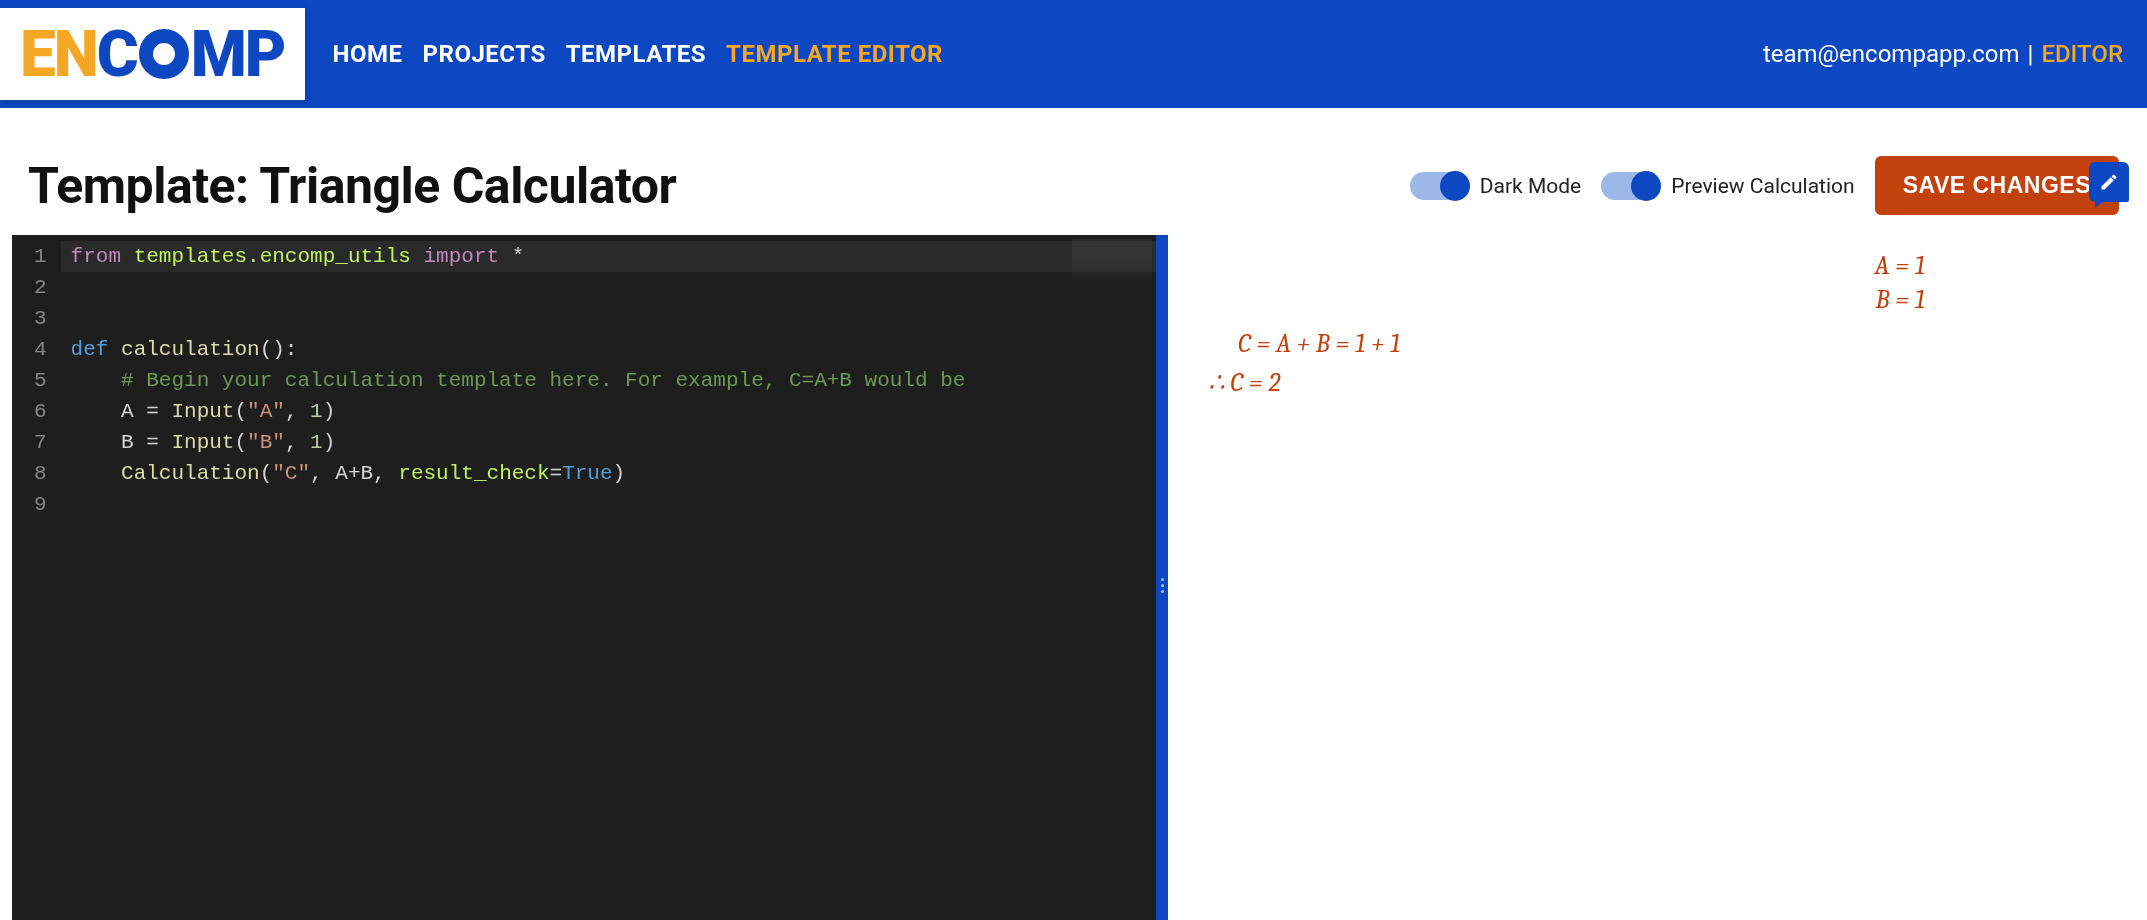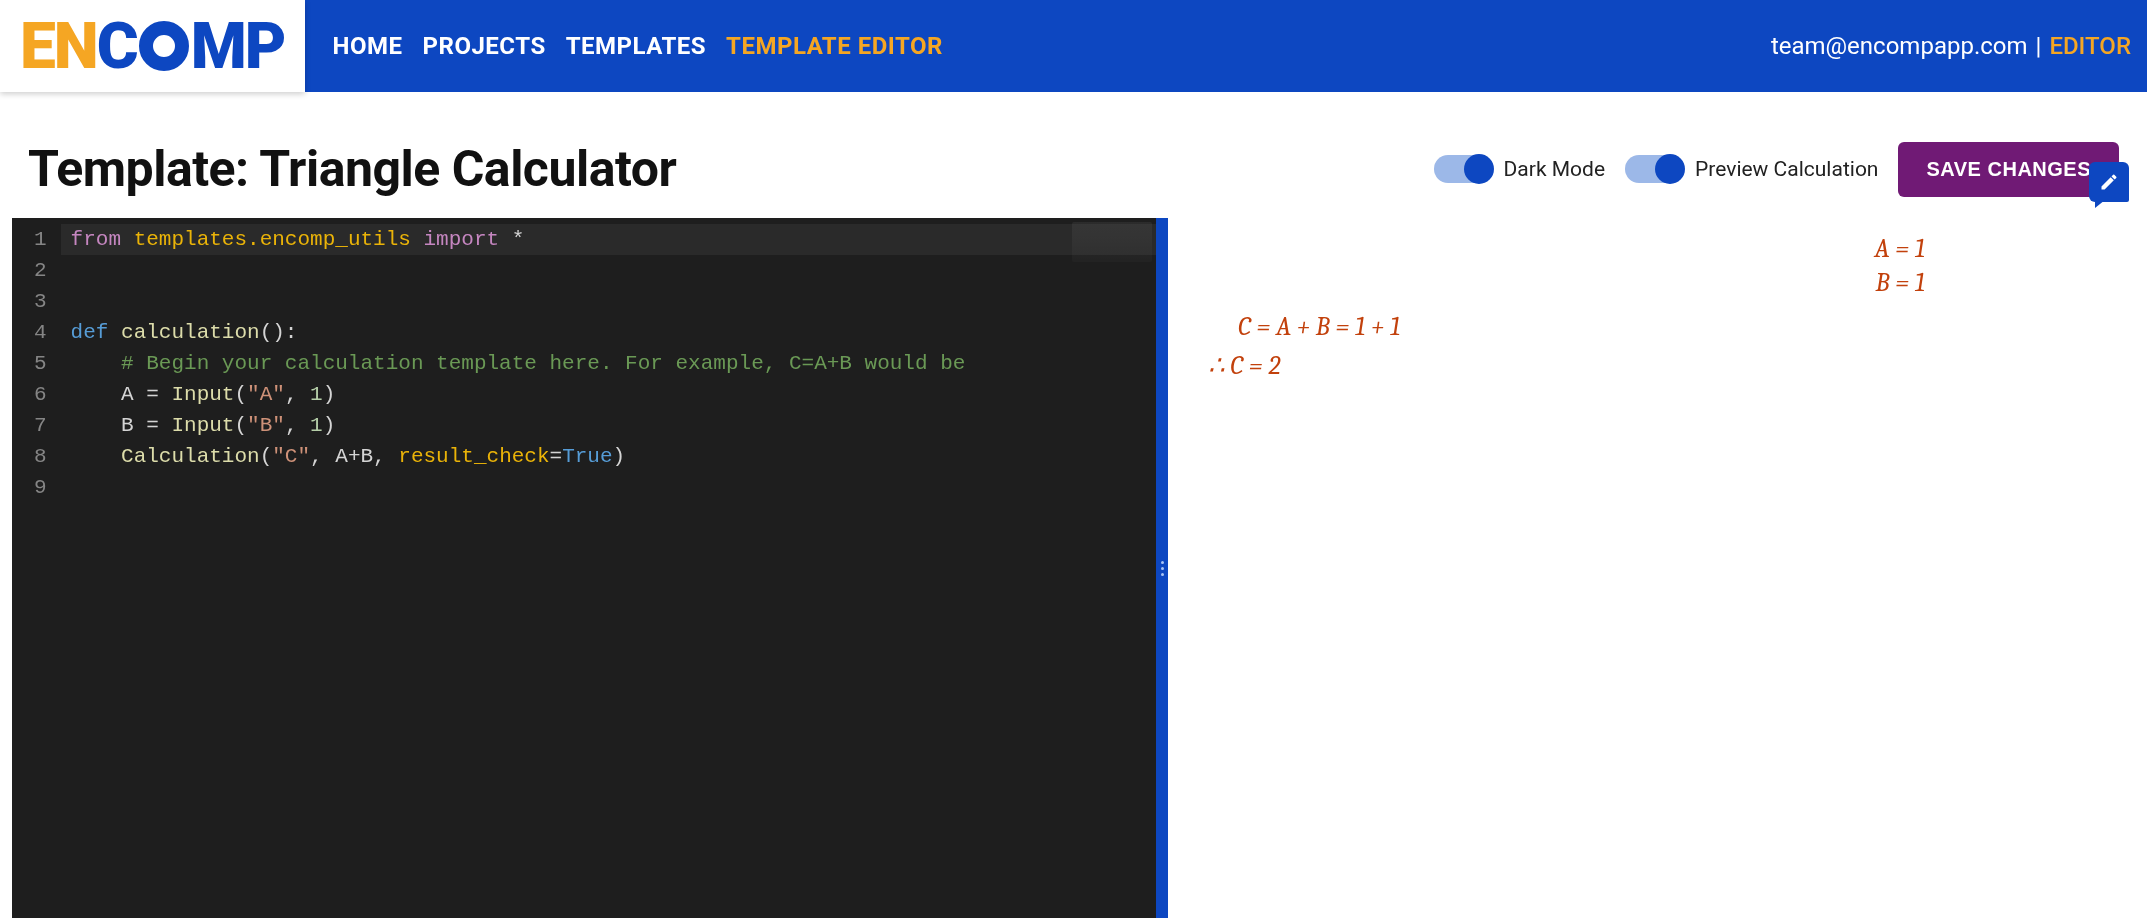--- a/index.html
+++ b/index.html
@@ -11,23 +11,23 @@
       font-family: -apple-system, BlinkMacSystemFont, "Segoe UI", Roboto, Helvetica, Arial, sans-serif;
       background: #ffffff;
       width: 2147px;
       height: 920px;
       overflow: hidden;
       position: relative;
     }
     .navbar {
       display: flex;
       align-items: center;
-      height: 92px;
+      height: 108px;
       background: #0d47c1;
-      padding-right: 16px;
+      padding-right: 24px;
     }
     .logo-box {
       background: #ffffff;
       height: 92px;
       padding: 0 20px;
       display: flex;
       align-items: center;
       margin-right: 20px;
       box-shadow: 0 2px 6px rgba(0,0,0,0.2);
     }
@@ -110,23 +110,23 @@
       background: #0d47c1;
       border-radius: 50%;
       top: -1px;
       right: -2px;
     }
     .toggle-label {
       font-size: 21px;
       color: #222222;
     }
     .save-btn {
-      background: #701a75;
+      background: #c2410c;
       color: #ffffff;
-      font-size: 20px;
+      font-size: 23px;
       font-weight: 600;
       padding: 16px 28px;
       border: none;
       border-radius: 6px;
       cursor: pointer;
       letter-spacing: 0.5px;
     }
     
     .workspace {
       display: flex;
@@ -155,21 +155,21 @@
       padding: 6px 0;
       color: #d4d4d4;
       white-space: pre;
       flex: 1;
       overflow: hidden;
     }
     .code .line { padding-left: 10px; }
     .code .line.hl { background: #2a2a2a; }
     .kw { color: #c586c0; }
     .fn { color: #569cd6; }
-    .id { color: #eab308; text-align: right; }
+    .id { color: #bef264; text-align: right; }
     .name { color: #dcdcaa; }
     .str { color: #ce9178; }
     .num { color: #b5cea8; }
     .com { color: #6a9955; }
     .bool { color: #569cd6; }
     .pn { color: #d4d4d4; }
     
     .minimap {
       position: absolute;
       top: 4px;

